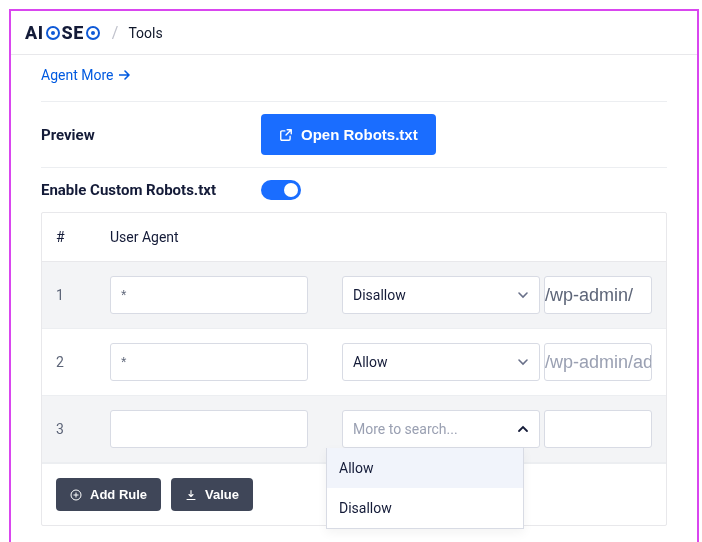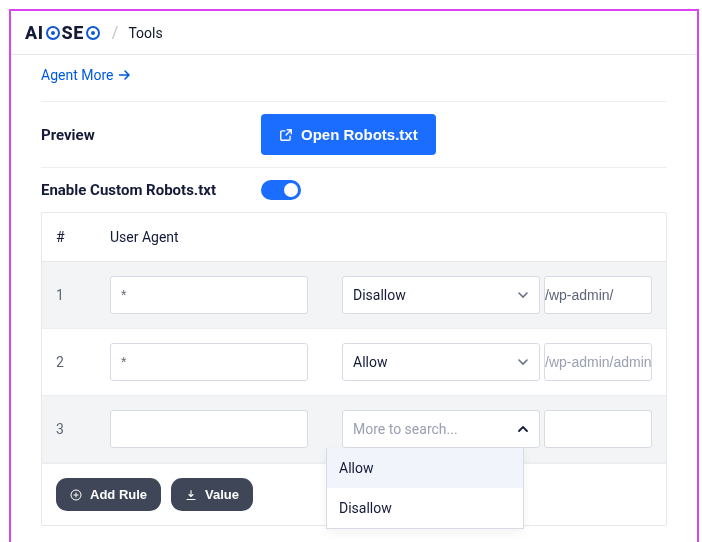--- a/index.html
+++ b/index.html
@@ -131,21 +131,21 @@
     width: 198px; height: 38px;
     border: 1px solid #d8dbe4; border-radius:3px;
     background:#fff; display:flex; align-items:center; justify-content:space-between;
     padding:0 10px; font-size:14px; color:#5d6578; cursor:pointer;
   }
   .select .txt.fill { color:#141B38; }
   .chev { width:12px;height:12px; }
   .val-inp {
     width: 100%; height:38px;
     border:1px solid #d8dbe4; border-radius:3px; background:#fff;
-    padding:0 0; font-size:14px; color:#5d6578;
+    padding:0 0; font-size:18px; color:#5d6578;
   }
   .val-inp.ph { color:#9aa0b2; }
   .dropdown {
     position: absolute;
     top: 38px; left: 0;
     width: 198px;
     background:#fff;
     border:1px solid #d8dbe4;
     border-top:none;
     z-index: 50;
@@ -160,21 +160,21 @@
   .dropdown .opt.hl { background:#f1f4fb; }
   .actions {
     padding: 14px 14px;
     display:flex; gap:10px;
     border-top:1px solid #eceef1;
   }
   .btn-dark {
     background:#3f4658;
     color:#fff;
     border:none;
-    border-radius:11px;
+    border-radius:4px;
     padding:9px 14px;
     font-size:13px;
     font-weight:600;
     display:inline-flex;
     align-items:center;
     gap:8px;
     cursor:pointer;
   }
 </style>
 </head>

